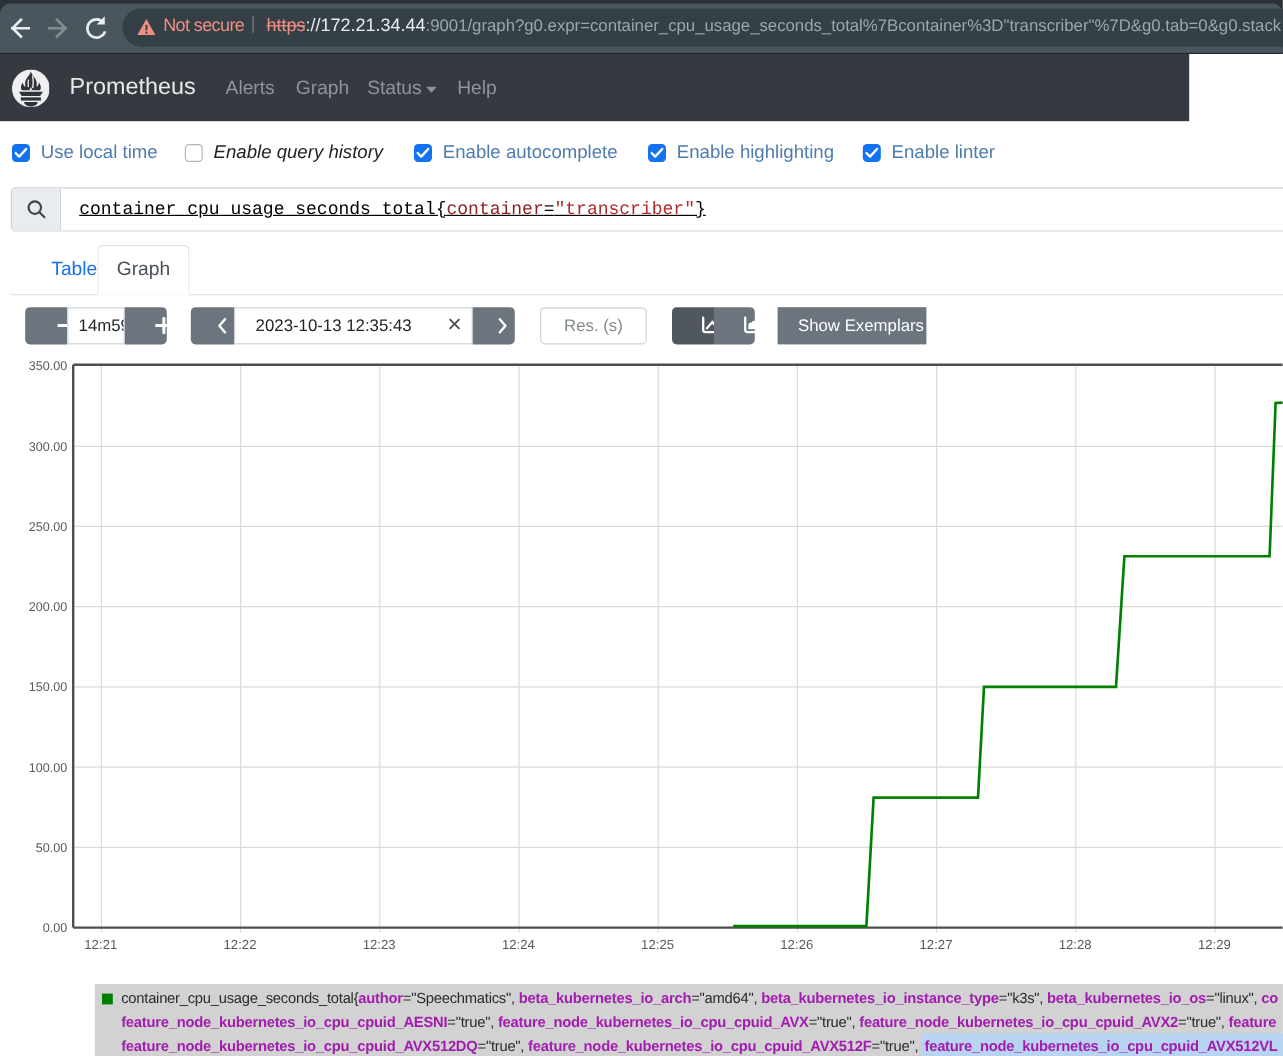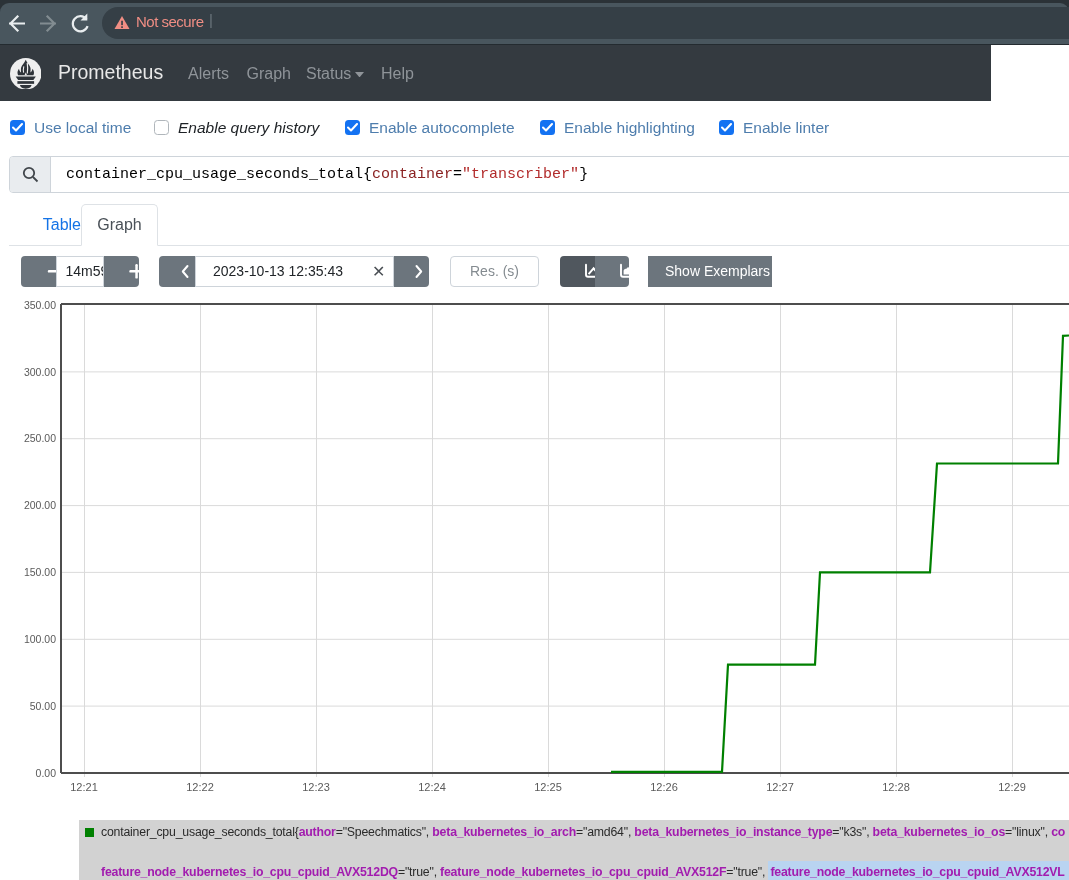--- a/index.html
+++ b/index.html
@@ -29,21 +29,21 @@
   .chk.on svg { position:absolute; left:2px; top:3px; }
   .chklab { position:absolute; top:119px; font-size:15.5px; }
   .bluelab { color:#4e7dad; }
   .blacklab { color:#1d2125;font-style:italic; }
   
   #qwrap { position:absolute; left:9px; top:156px; width:1075px; height:37px;
     border:1px solid #ced4da; border-radius:4px 0 0 4px; background:#fff; }
   #qicon { position:absolute; left:0; top:0; width:41px; height:35px;
     background:#e9ecef; border-right:1px solid #ced4da; border-radius:3px 0 0 3px; }
   #qtext { position:absolute; left:56px; top:9px; font-family:"Liberation Mono", monospace;
-    font-size:15px; color:#000; white-space:pre; }
+    font-size:15px; color:#000; white-space:pre;text-decoration:underline; }
   
   #tabstrip { position:absolute; left:9px; top:245px; width:1075px; height:1px; background:#dee2e6; }
   #tab-table { position:absolute; left:9px; top:205px; width:72px; height:41px;
     font-size:16px; color:#1473e6; text-align:right; line-height:40px; }
   #tab-graph { position:absolute; left:81px; top:204px; width:77px; height:42px;
     background:#fff; border:1px solid #dee2e6; border-bottom:1px solid #fff;
     border-radius:5px 5px 0 0; font-size:16px; color:#495057; text-align:center; line-height:40px; }
   
   .btn { position:absolute; top:256px; height:31px; background:#6c757d; color:#fff;
     text-align:center;padding-left:15px; }
@@ -72,20 +72,21 @@
       <path d="M16.3 10.5 L16.3 17.4 L9.5 17.4 Z" fill="#e9edef"></path>
     </svg>
     <div id="urlpill">
       <svg style="position:absolute;left:12px;top:8px" width="16" height="15" viewBox="0 0 18 17">
         <path d="M9 1 L17.5 16 H0.5 Z" fill="#f08e84"></path>
         <rect x="8.1" y="6.5" width="1.9" height="5" fill="#353f46"></rect>
         <rect x="8.1" y="12.8" width="1.9" height="1.9" fill="#353f46"></rect>
       </svg>
       <div class="abs salmon" style="left:34px; top:6px; font-size:15px; letter-spacing:-0.5px;">Not secure</div>
       <div class="abs" style="left:107px; top:4px; font-size:15px; color:#6b767c;">|</div>
+      <div id="urltext"><span class="salmon" style="text-decoration:line-through;">https</span><span style="color:#e8eced;">://172.21.34.44</span><span style="font-size:14px;letter-spacing:-0.02px;">:9001/graph?g0.expr=container_cpu_usage_seconds_total%7Bcontainer%3D"transcriber"%7D&amp;g0.tab=0&amp;g0.stack</span></div>
     </div>
   </div>
 </div>
 
 <div id="navbar">
   <svg style="position:absolute;left:9.5px;top:12.5px" width="31.5" height="31.5" viewBox="0 0 64 64">
     <circle cx="32" cy="32" r="32" fill="#efefef"></circle>
     <path fill="#2f343a" d="M32 3.5 C29.5 10 24 14 22.5 20 C21.6 23.8 22.8 26.7 22.3 29.5 C20 27.5 18.6 25 18.3 22 C15.8 25.8 14.8 29 15.4 31.8 C15.7 33.4 16.4 34.6 16.6 35 L47.4 35 C47.6 34.6 48.3 33.4 48.6 31.8 C49.2 29 48.2 25.8 45.7 22 C45.4 25 44 27.5 41.7 29.5 C41.2 26.7 42.4 23.8 41.5 20 C40 14 34.5 10 32 3.5 Z"></path>
     <path d="M35 10 C36 16 36.3 24 35.2 31.5" stroke="#efefef" stroke-width="2.4" fill="none"></path>
     <path d="M28 17 C26.9 21.5 26.9 26 27.7 29.5" stroke="#efefef" stroke-width="2.2" fill="none"></path>
@@ -233,14 +234,15 @@
     <text x="664" y="495">12:26</text>
     <text x="780" y="495">12:27</text>
     <text x="896" y="495">12:28</text>
     <text x="1012" y="495">12:29</text>
   </g>
 </svg>
 
 <div id="legend">
   <div style="position:absolute; left:6px; top:8px; width:9px; height:9px; background:#008000;"></div>
   <div class="ln" style="top:5px;">container_cpu_usage_seconds_total{<b>author</b>="Speechmatics", <b>beta_kubernetes_io_arch</b>="amd64", <b>beta_kubernetes_io_instance_type</b>="k3s", <b>beta_kubernetes_io_os</b>="linux", <b>co</b></div>
+  <div class="ln" style="top:25px;"><b>feature_node_kubernetes_io_cpu_cpuid_AESNI</b>="true", <b>feature_node_kubernetes_io_cpu_cpuid_AVX</b>="true", <b>feature_node_kubernetes_io_cpu_cpuid_AVX2</b>="true", <b>feature</b></div>
   <div class="ln" style="top:45px;"><b>feature_node_kubernetes_io_cpu_cpuid_AVX512DQ</b>="true", <b>feature_node_kubernetes_io_cpu_cpuid_AVX512F</b>="true", <span class="hl"><b>feature_node_kubernetes_io_cpu_cpuid_AVX512VL</b></span></div>
 </div>
 
 </body></html>

